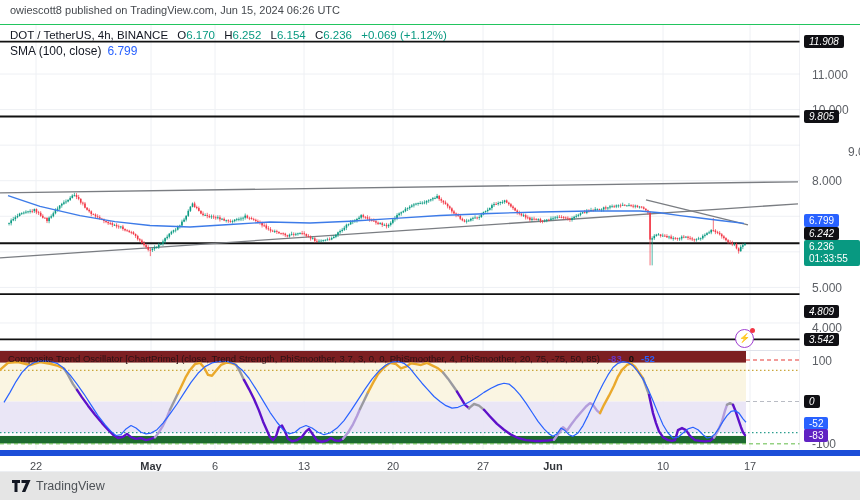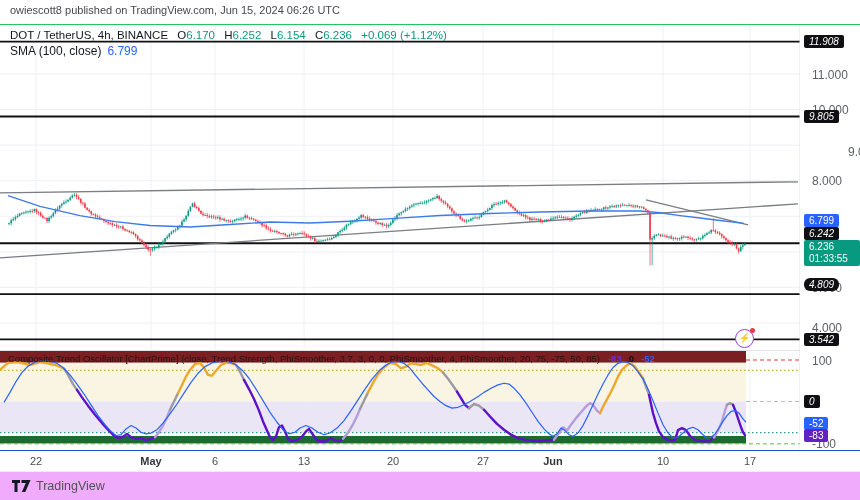--- a/index.html
+++ b/index.html
@@ -22,24 +22,24 @@
   .price-axis{position:absolute;left:800px;top:0;width:60px;height:425px;background:#fff;}
   .axis-label{position:absolute;left:12px;font-size:12px;color:#5d6066;}
   .badge{position:absolute;left:4px;font-size:10px;line-height:13px;color:#fff;
          padding:0 5px;border-radius:2px;white-space:nowrap;}
   .badge.black{background:#101014;font-style:italic;}
   .badge.blue{background:#2962ff;}
   .badge.purple{background:#6022c3;}
   .badge.green{background:#089981;}
   .badge.countdown{line-height:12px;padding:1px 5px;width:46px;text-align:left;}
   .time-axis{position:absolute;left:0;top:425px;width:860px;height:21px;background:#fff;
-             border-top:1px solid #1d4ed8;}
+             border-top:6px solid #1d4ed8;}
   .time-label{position:absolute;top:4px;transform:translateX(-50%);font-size:11px;color:#4a4d52;}
   .time-label.month{font-weight:700;color:#33363b;}
-  .bottom-bar{position:absolute;left:0;top:471px;width:860px;height:29px;background:#f0abfc;
+  .bottom-bar{position:absolute;left:0;top:471px;width:860px;height:29px;background:#e5e5e5;
               border-top:1px solid #eceef2;}
   .tv-logo{position:absolute;left:12px;top:7px;display:flex;align-items:center;cursor:pointer;}
   .tv-logo-text{font-size:12.5px;color:#4e5257;margin-left:5px;}
   .flash-marker{position:absolute;left:735px;top:304px;width:17px;height:17px;border:1.6px solid #a03fd1;
       border-radius:50%;background:#fff;z-index:7;display:flex;align-items:center;justify-content:center;cursor:pointer;}
   .flash-marker .bolt{font-size:9px;color:#8e24aa;line-height:1;}
   .flash-marker .dot{position:absolute;right:-2px;top:-2px;width:5px;height:5px;border-radius:50%;background:#f23645;}
 </style>
 </head>
 <body>
@@ -834,21 +834,21 @@
       <div class="axis-label" style="top: 120px; margin-left: 36px;">9.000</div>
       <div class="axis-label" style="top: 149.21px;">8.000</div>
       <div class="axis-label" style="top: 255.92px;">5.000</div>
       <div class="axis-label" style="top: 296px;">4.000</div>
       <div class="axis-label" style="top: 328.5px;">100</div>
       <div class="axis-label" style="top: 411.5px;">-100</div>
       <div class="badge black" style="top: 10.2024px;">11.908</div>
       <div class="badge black" style="top: 85.0062px;">9.805</div>
       <div class="badge blue" style="top: 188.5px;">6.799</div>
       <div class="badge black" style="top: 202px;">6.242</div>
-      <div class="badge black" style="top: 253px; border-radius: 6px;">4.809</div>
+      <div class="badge black" style="top: 280px;">4.809</div>
       <div class="badge black" style="top: 307.781px;">3.542</div>
       <div class="badge black" style="top: 370px;">0</div>
       <div class="badge blue" style="top: 391.58px;">-52</div>
       <div class="badge purple" style="top: 404.445px;">-83</div>
       <div class="badge green countdown" style="top: 215px;">
         <div>6.236</div>
         <div>01:33:55</div>
       </div>
     </div>
 

